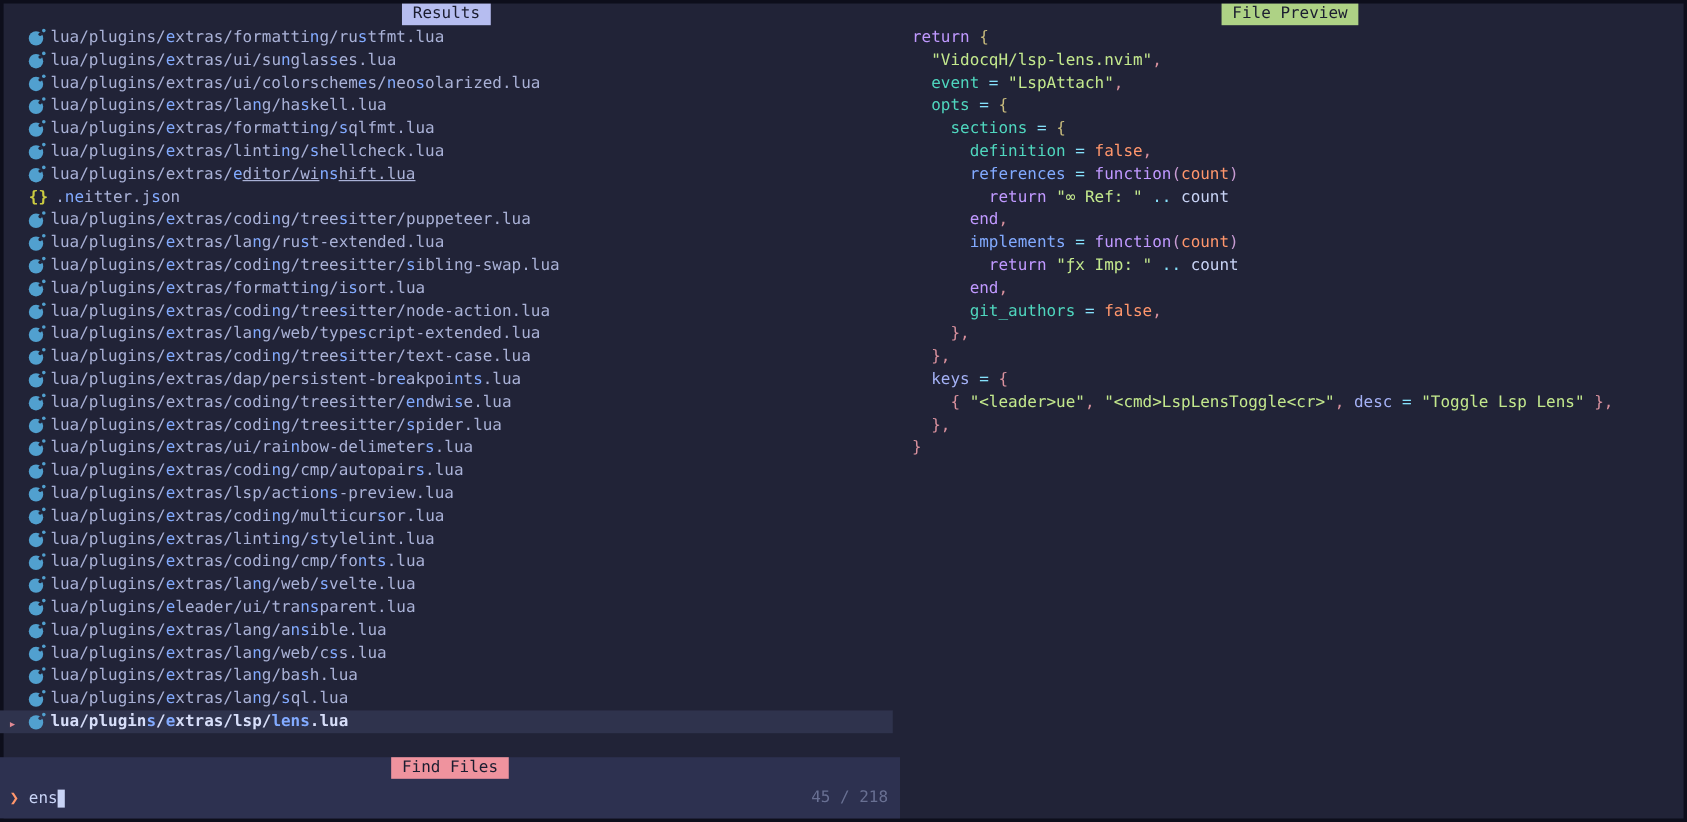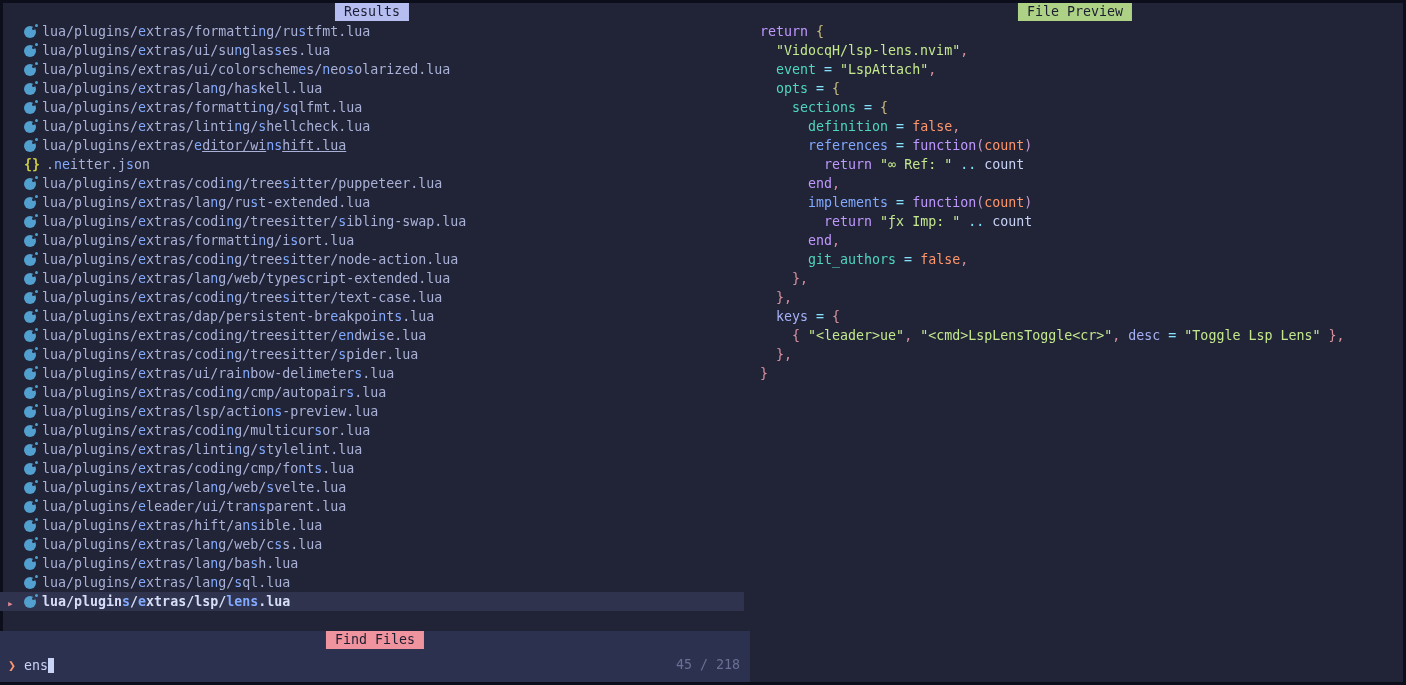--- a/index.html
+++ b/index.html
@@ -63,21 +63,21 @@
         <div class="row"><span class="ficon lua-icon" style="background: rgb(81, 160, 207);"></span><span><span style="color: rgb(169, 177, 214);">lua/plugins/extras/coding/treesitter/</span><span style="color: rgb(130, 170, 255);">en</span><span style="color: rgb(169, 177, 214);">dwi</span><span style="color: rgb(130, 170, 255);">s</span><span style="color: rgb(169, 177, 214);">e.lua</span></span></div>
         <div class="row"><span class="ficon lua-icon" style="background: rgb(81, 160, 207);"></span><span><span style="color: rgb(169, 177, 214);">lua/plugins/</span><span style="color: rgb(130, 170, 255);">e</span><span style="color: rgb(169, 177, 214);">xtras/codi</span><span style="color: rgb(130, 170, 255);">n</span><span style="color: rgb(169, 177, 214);">g/treesitter/</span><span style="color: rgb(130, 170, 255);">s</span><span style="color: rgb(169, 177, 214);">pider.lua</span></span></div>
         <div class="row"><span class="ficon lua-icon" style="background: rgb(81, 160, 207);"></span><span><span style="color: rgb(169, 177, 214);">lua/plugins/</span><span style="color: rgb(130, 170, 255);">e</span><span style="color: rgb(169, 177, 214);">xtras/ui/rai</span><span style="color: rgb(130, 170, 255);">n</span><span style="color: rgb(169, 177, 214);">bow-delimeter</span><span style="color: rgb(130, 170, 255);">s</span><span style="color: rgb(169, 177, 214);">.lua</span></span></div>
         <div class="row"><span class="ficon lua-icon" style="background: rgb(81, 160, 207);"></span><span><span style="color: rgb(169, 177, 214);">lua/plugins/</span><span style="color: rgb(130, 170, 255);">e</span><span style="color: rgb(169, 177, 214);">xtras/codi</span><span style="color: rgb(130, 170, 255);">n</span><span style="color: rgb(169, 177, 214);">g/cmp/autopair</span><span style="color: rgb(130, 170, 255);">s</span><span style="color: rgb(169, 177, 214);">.lua</span></span></div>
         <div class="row"><span class="ficon lua-icon" style="background: rgb(81, 160, 207);"></span><span><span style="color: rgb(169, 177, 214);">lua/plugins/</span><span style="color: rgb(130, 170, 255);">e</span><span style="color: rgb(169, 177, 214);">xtras/lsp/actio</span><span style="color: rgb(130, 170, 255);">ns</span><span style="color: rgb(169, 177, 214);">-preview.lua</span></span></div>
         <div class="row"><span class="ficon lua-icon" style="background: rgb(81, 160, 207);"></span><span><span style="color: rgb(169, 177, 214);">lua/plugins/</span><span style="color: rgb(130, 170, 255);">e</span><span style="color: rgb(169, 177, 214);">xtras/codi</span><span style="color: rgb(130, 170, 255);">n</span><span style="color: rgb(169, 177, 214);">g/multicur</span><span style="color: rgb(130, 170, 255);">s</span><span style="color: rgb(169, 177, 214);">or.lua</span></span></div>
         <div class="row"><span class="ficon lua-icon" style="background: rgb(81, 160, 207);"></span><span><span style="color: rgb(169, 177, 214);">lua/plugins/</span><span style="color: rgb(130, 170, 255);">e</span><span style="color: rgb(169, 177, 214);">xtras/linti</span><span style="color: rgb(130, 170, 255);">n</span><span style="color: rgb(169, 177, 214);">g/</span><span style="color: rgb(130, 170, 255);">s</span><span style="color: rgb(169, 177, 214);">tylelint.lua</span></span></div>
         <div class="row"><span class="ficon lua-icon" style="background: rgb(81, 160, 207);"></span><span><span style="color: rgb(169, 177, 214);">lua/plugins/</span><span style="color: rgb(130, 170, 255);">e</span><span style="color: rgb(169, 177, 214);">xtras/coding/cmp/fo</span><span style="color: rgb(130, 170, 255);">n</span><span style="color: rgb(169, 177, 214);">t</span><span style="color: rgb(130, 170, 255);">s</span><span style="color: rgb(169, 177, 214);">.lua</span></span></div>
         <div class="row"><span class="ficon lua-icon" style="background: rgb(81, 160, 207);"></span><span><span style="color: rgb(169, 177, 214);">lua/plugins/</span><span style="color: rgb(130, 170, 255);">e</span><span style="color: rgb(169, 177, 214);">xtras/la</span><span style="color: rgb(130, 170, 255);">n</span><span style="color: rgb(169, 177, 214);">g/web/</span><span style="color: rgb(130, 170, 255);">s</span><span style="color: rgb(169, 177, 214);">velte.lua</span></span></div>
         <div class="row"><span class="ficon lua-icon" style="background: rgb(81, 160, 207);"></span><span><span style="color: rgb(169, 177, 214);">lua/plugins/</span><span style="color: rgb(130, 170, 255);">e</span><span style="color: rgb(169, 177, 214);">leader/ui/tra</span><span style="color: rgb(130, 170, 255);">ns</span><span style="color: rgb(169, 177, 214);">parent.lua</span></span></div>
-        <div class="row"><span class="ficon lua-icon" style="background: rgb(81, 160, 207);"></span><span><span style="color: rgb(169, 177, 214);">lua/plugins/</span><span style="color: rgb(130, 170, 255);">e</span><span style="color: rgb(169, 177, 214);">xtras/hift/a</span><span style="color: rgb(130, 170, 255);">ns</span><span style="color: rgb(169, 177, 214);">ible.lua</span></span></div>
+        <div class="row"><span class="ficon lua-icon" style="background: rgb(81, 160, 207);"></span><span><span style="color: rgb(169, 177, 214);">lua/plugins/</span><span style="color: rgb(130, 170, 255);">e</span><span style="color: rgb(169, 177, 214);">xtras/lang/a</span><span style="color: rgb(130, 170, 255);">ns</span><span style="color: rgb(169, 177, 214);">ible.lua</span></span></div>
         <div class="row"><span class="ficon lua-icon" style="background: rgb(81, 160, 207);"></span><span><span style="color: rgb(169, 177, 214);">lua/plugins/</span><span style="color: rgb(130, 170, 255);">e</span><span style="color: rgb(169, 177, 214);">xtras/la</span><span style="color: rgb(130, 170, 255);">n</span><span style="color: rgb(169, 177, 214);">g/web/c</span><span style="color: rgb(130, 170, 255);">s</span><span style="color: rgb(169, 177, 214);">s.lua</span></span></div>
         <div class="row"><span class="ficon lua-icon" style="background: rgb(81, 160, 207);"></span><span><span style="color: rgb(169, 177, 214);">lua/plugins/</span><span style="color: rgb(130, 170, 255);">e</span><span style="color: rgb(169, 177, 214);">xtras/la</span><span style="color: rgb(130, 170, 255);">n</span><span style="color: rgb(169, 177, 214);">g/ba</span><span style="color: rgb(130, 170, 255);">s</span><span style="color: rgb(169, 177, 214);">h.lua</span></span></div>
         <div class="row"><span class="ficon lua-icon" style="background: rgb(81, 160, 207);"></span><span><span style="color: rgb(169, 177, 214);">lua/plugins/</span><span style="color: rgb(130, 170, 255);">e</span><span style="color: rgb(169, 177, 214);">xtras/la</span><span style="color: rgb(130, 170, 255);">n</span><span style="color: rgb(169, 177, 214);">g/</span><span style="color: rgb(130, 170, 255);">s</span><span style="color: rgb(169, 177, 214);">ql.lua</span></span></div>
         <div class="row selected"><span class="sel-caret" style="color: rgb(225, 138, 148);">▸</span><span class="ficon lua-icon" style="background: rgb(81, 160, 207);"></span><span><span style="color: rgb(215, 222, 249);">lua/plugin</span><span style="color: rgb(130, 170, 255);">s</span><span style="color: rgb(215, 222, 249);">/</span><span style="color: rgb(130, 170, 255);">e</span><span style="color: rgb(215, 222, 249);">xtras/lsp/</span><span style="color: rgb(130, 170, 255);">lens</span><span style="color: rgb(215, 222, 249);">.lua</span></span></div>
       </div>
   </div>
 
   <div class="preview-pane">
     <div class="pill center" style="left: 330px; background: rgb(174, 210, 133); color: rgb(27, 29, 48);">File Preview</div>
     <div class="code" id="code"><div class="cline"><span style="color: rgb(192, 153, 255);">return</span><span style="color: rgb(200, 211, 245);"> </span><span style="color: rgb(201, 188, 125);">{</span></div><div class="cline"><span style="color: rgb(200, 211, 245);">  </span><span style="color: rgb(195, 232, 141);">"VidocqH/lsp-lens.nvim"</span><span style="color: rgb(217, 145, 158);">,</span></div><div class="cline"><span style="color: rgb(200, 211, 245);">  </span><span style="color: rgb(79, 214, 190);">event</span><span style="color: rgb(134, 225, 252);"> = </span><span style="color: rgb(195, 232, 141);">"LspAttach"</span><span style="color: rgb(217, 145, 158);">,</span></div><div class="cline"><span style="color: rgb(200, 211, 245);">  </span><span style="color: rgb(79, 214, 190);">opts</span><span style="color: rgb(134, 225, 252);"> = </span><span style="color: rgb(201, 188, 125);">{</span></div><div class="cline"><span style="color: rgb(200, 211, 245);">    </span><span style="color: rgb(79, 214, 190);">sections</span><span style="color: rgb(134, 225, 252);"> = </span><span style="color: rgb(201, 188, 125);">{</span></div><div class="cline"><span style="color: rgb(200, 211, 245);">      </span><span style="color: rgb(79, 214, 190);">definition</span><span style="color: rgb(134, 225, 252);"> = </span><span style="color: rgb(255, 150, 108);">false</span><span style="color: rgb(217, 145, 158);">,</span></div><div class="cline"><span style="color: rgb(200, 211, 245);">      </span><span style="color: rgb(130, 170, 255);">references</span><span style="color: rgb(134, 225, 252);"> = </span><span style="color: rgb(192, 153, 255);">function</span><span style="color: rgb(199, 155, 210);">(</span><span style="color: rgb(255, 150, 108);">count</span><span style="color: rgb(199, 155, 210);">)</span></div><div class="cline"><span style="color: rgb(200, 211, 245);">        </span><span style="color: rgb(192, 153, 255);">return</span><span style="color: rgb(200, 211, 245);"> </span><span style="color: rgb(195, 232, 141);">"∞ Ref: "</span><span style="color: rgb(134, 225, 252);"> .. </span><span style="color: rgb(200, 211, 245);">count</span></div><div class="cline"><span style="color: rgb(200, 211, 245);">      </span><span style="color: rgb(192, 153, 255);">end</span><span style="color: rgb(217, 145, 158);">,</span></div><div class="cline"><span style="color: rgb(200, 211, 245);">      </span><span style="color: rgb(130, 170, 255);">implements</span><span style="color: rgb(134, 225, 252);"> = </span><span style="color: rgb(192, 153, 255);">function</span><span style="color: rgb(199, 155, 210);">(</span><span style="color: rgb(255, 150, 108);">count</span><span style="color: rgb(199, 155, 210);">)</span></div><div class="cline"><span style="color: rgb(200, 211, 245);">        </span><span style="color: rgb(192, 153, 255);">return</span><span style="color: rgb(200, 211, 245);"> </span><span style="color: rgb(195, 232, 141);">"ƒx Imp: "</span><span style="color: rgb(134, 225, 252);"> .. </span><span style="color: rgb(200, 211, 245);">count</span></div><div class="cline"><span style="color: rgb(200, 211, 245);">      </span><span style="color: rgb(192, 153, 255);">end</span><span style="color: rgb(217, 145, 158);">,</span></div><div class="cline"><span style="color: rgb(200, 211, 245);">      </span><span style="color: rgb(79, 214, 190);">git_authors</span><span style="color: rgb(134, 225, 252);"> = </span><span style="color: rgb(255, 150, 108);">false</span><span style="color: rgb(217, 145, 158);">,</span></div><div class="cline"><span style="color: rgb(200, 211, 245);">    </span><span style="color: rgb(217, 145, 158);">},</span></div><div class="cline"><span style="color: rgb(200, 211, 245);">  </span><span style="color: rgb(217, 145, 158);">},</span></div><div class="cline"><span style="color: rgb(200, 211, 245);">  </span><span style="color: rgb(164, 177, 245);">keys</span><span style="color: rgb(134, 225, 252);"> = </span><span style="color: rgb(217, 145, 158);">{</span></div><div class="cline"><span style="color: rgb(200, 211, 245);">    </span><span style="color: rgb(217, 145, 158);">{ </span><span style="color: rgb(195, 232, 141);">"&lt;leader&gt;ue"</span><span style="color: rgb(217, 145, 158);">, </span><span style="color: rgb(195, 232, 141);">"&lt;cmd&gt;LspLensToggle&lt;cr&gt;"</span><span style="color: rgb(217, 145, 158);">, </span><span style="color: rgb(164, 177, 245);">desc</span><span style="color: rgb(134, 225, 252);"> = </span><span style="color: rgb(195, 232, 141);">"Toggle Lsp Lens"</span><span style="color: rgb(217, 145, 158);"> },</span></div><div class="cline"><span style="color: rgb(200, 211, 245);">  </span><span style="color: rgb(217, 145, 158);">},</span></div><div class="cline"><span style="color: rgb(217, 145, 158);">}</span></div></div>

